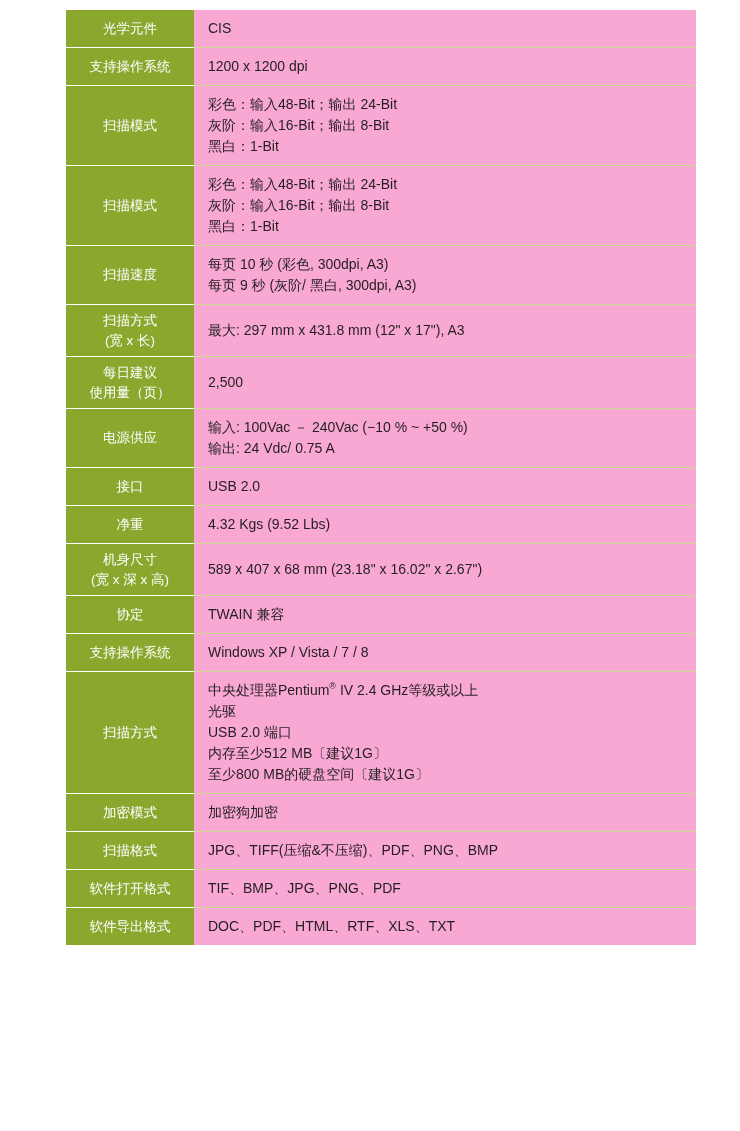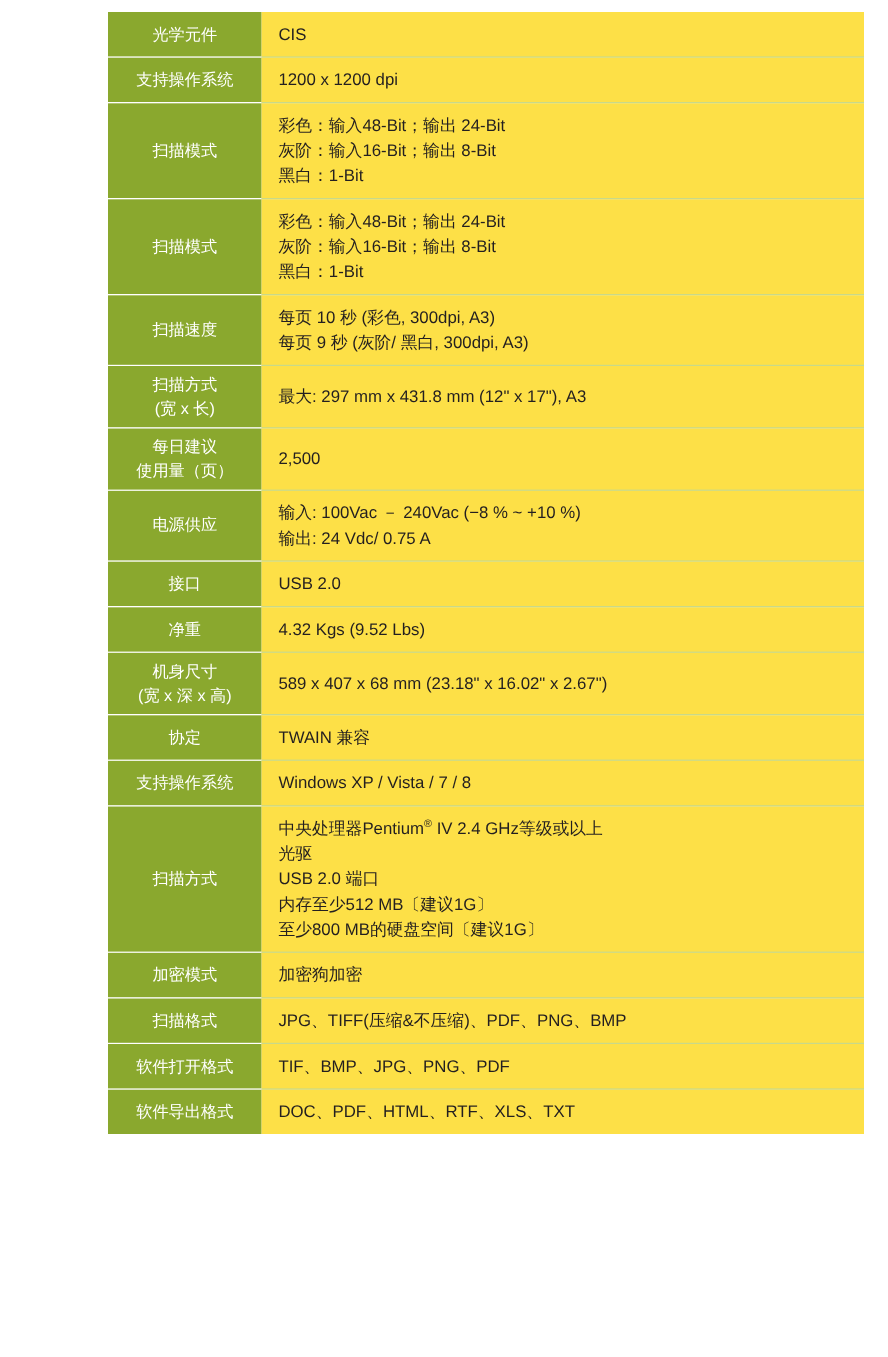--- a/index.html
+++ b/index.html
@@ -17,39 +17,38 @@
   .spec-wrap {
     position: absolute;
     left: 66px;
     top: 10px;
     width: 608px;
   }
   table.spec-table {
     border-collapse: collapse;
     width: 608px;
     table-layout: fixed;
-    margin-left: 24px;
   }
   table.spec-table tr {
     
   }
   td.label-cell {
     width: 120px;
     background: #8aa82e;
     color: #ffffff;
     text-align: center;
     vertical-align: middle;
     font-size: 13.5px;
     line-height: 1.45;
     border-bottom: 1px solid #ffffff;
     padding: 6px 4px;
   }
   td.value-cell {
     width: 488px;
-    background: #fde047;
+    background: #f9a8d4;
     color: #231f20;
     text-align: left;
     vertical-align: middle;
     font-size: 14px;
     line-height: 1.5;
     border-bottom: 1px solid #c8d98a;
     padding: 8px 0 8px 14px;
   }
   tr:last-child td.label-cell,
   tr:last-child td.value-cell {
@@ -135,21 +134,21 @@
           </td>
           <td class="value-cell">
             <span class="value-line">2,500</span>
           </td>
         </tr>
         <tr>
           <td class="label-cell">
             <span class="label-line">电源供应</span>
           </td>
           <td class="value-cell">
-            <span class="value-line">输入: 100Vac － 240Vac (−8 % ~ +10 %)</span>
+            <span class="value-line">输入: 100Vac － 240Vac (−10 % ~ +50 %)</span>
             <span class="value-line">输出: 24 Vdc/ 0.75 A</span>
           </td>
         </tr>
         <tr>
           <td class="label-cell">
             <span class="label-line">接口</span>
           </td>
           <td class="value-cell">
             <span class="value-line">USB 2.0</span>
           </td>

